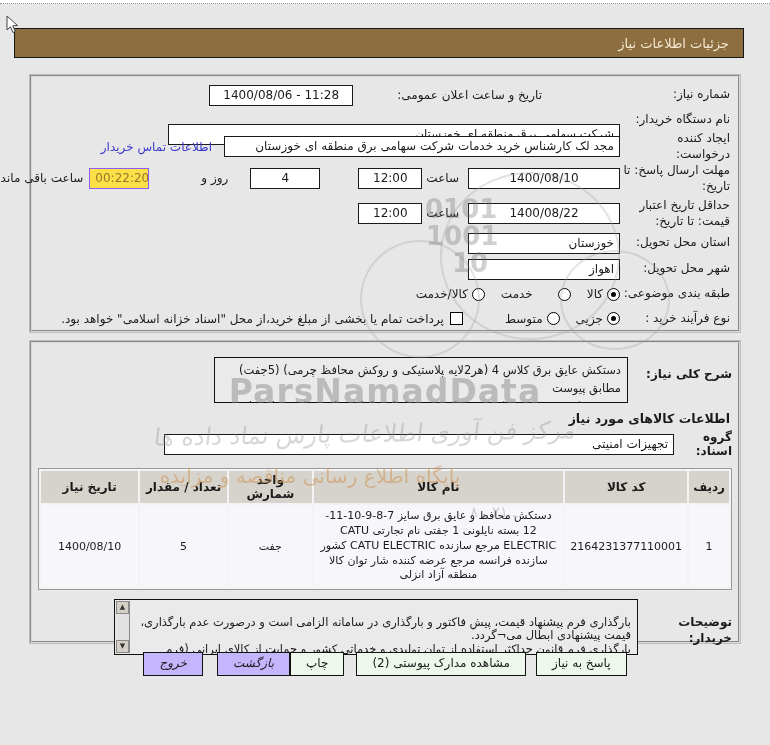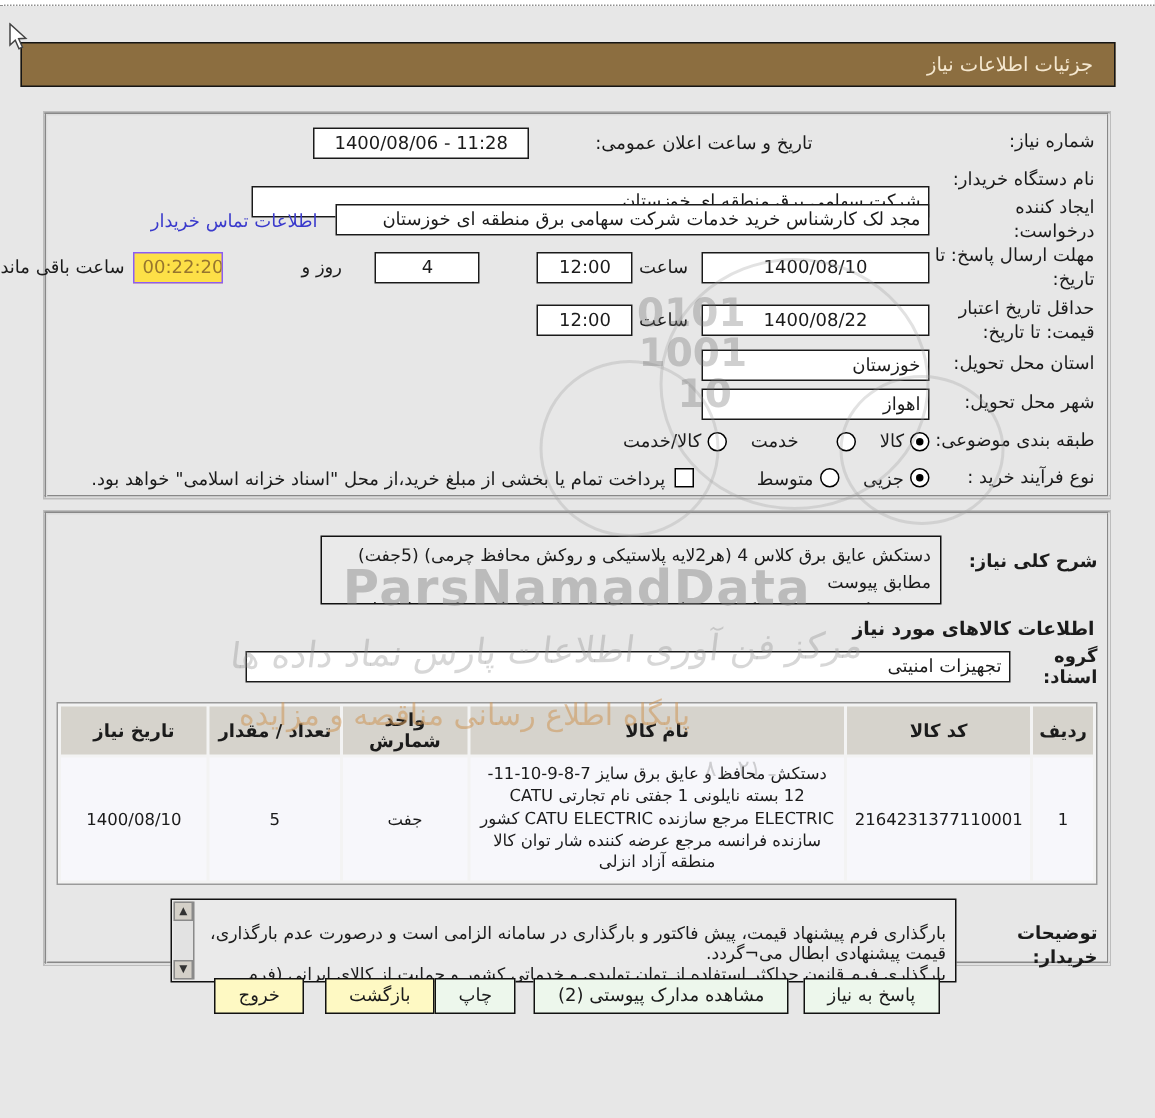--- a/index.html
+++ b/index.html
@@ -66,21 +66,21 @@
     padding:2px 6px 2px 18px; font-size:11.5px; line-height:1.18; white-space:pre-line; text-align:right; overflow:hidden;
   }
   .vscroll { position:absolute; left:1px; top:1px; bottom:1px; width:14px; background:#e2e2e2; border-right:1px solid #8a8a8a; }
   .vbtn { position:absolute; left:0; width:13px; height:13px; background:#d4d0c8; border:1px solid #8a8a8a;
           font-size:7px; line-height:11px; text-align:center; color:#333; }
   .vbtn.up { top:0; } .vbtn.down { bottom:0; }
 
   .btnrow { position:absolute; top:652px; left:0; right:0; display:flex; justify-content:center; align-items:center; z-index:1; }
   .btn { height:24px; line-height:21px; padding:0 15px; border:1px solid #111; font-size:12px; cursor:pointer; white-space:nowrap; }
   .btn.green { background:#edf7ec; }
-  .btn.pink  { background:#fef9c3; }
+  .btn.pink  { background:#c4b5fd;font-style:italic; }
 
   
   .wm { position:absolute; inset:0; z-index:5; pointer-events:none; }
   .wm > div { position:absolute; }
   .wm-brand { top:372px; left:0; right:0; text-align:center; font-size:33px; font-weight:bold; letter-spacing:1px;
               color:rgba(130,130,130,.45); direction:ltr; }
   .wm-fa1 { top:420px; left:80px; right:120px; text-align:center; font-size:24px; color:rgba(140,140,140,.35);
             transform:skewX(-8deg) rotate(-1deg); }
   .wm-fa2 { top:464px; left:60px; right:210px; text-align:center; font-size:20px; color:rgba(205,150,85,.55); }
   .wm-d { direction:ltr; font-size:26px; font-weight:bold; color:rgba(110,110,110,.33); }

